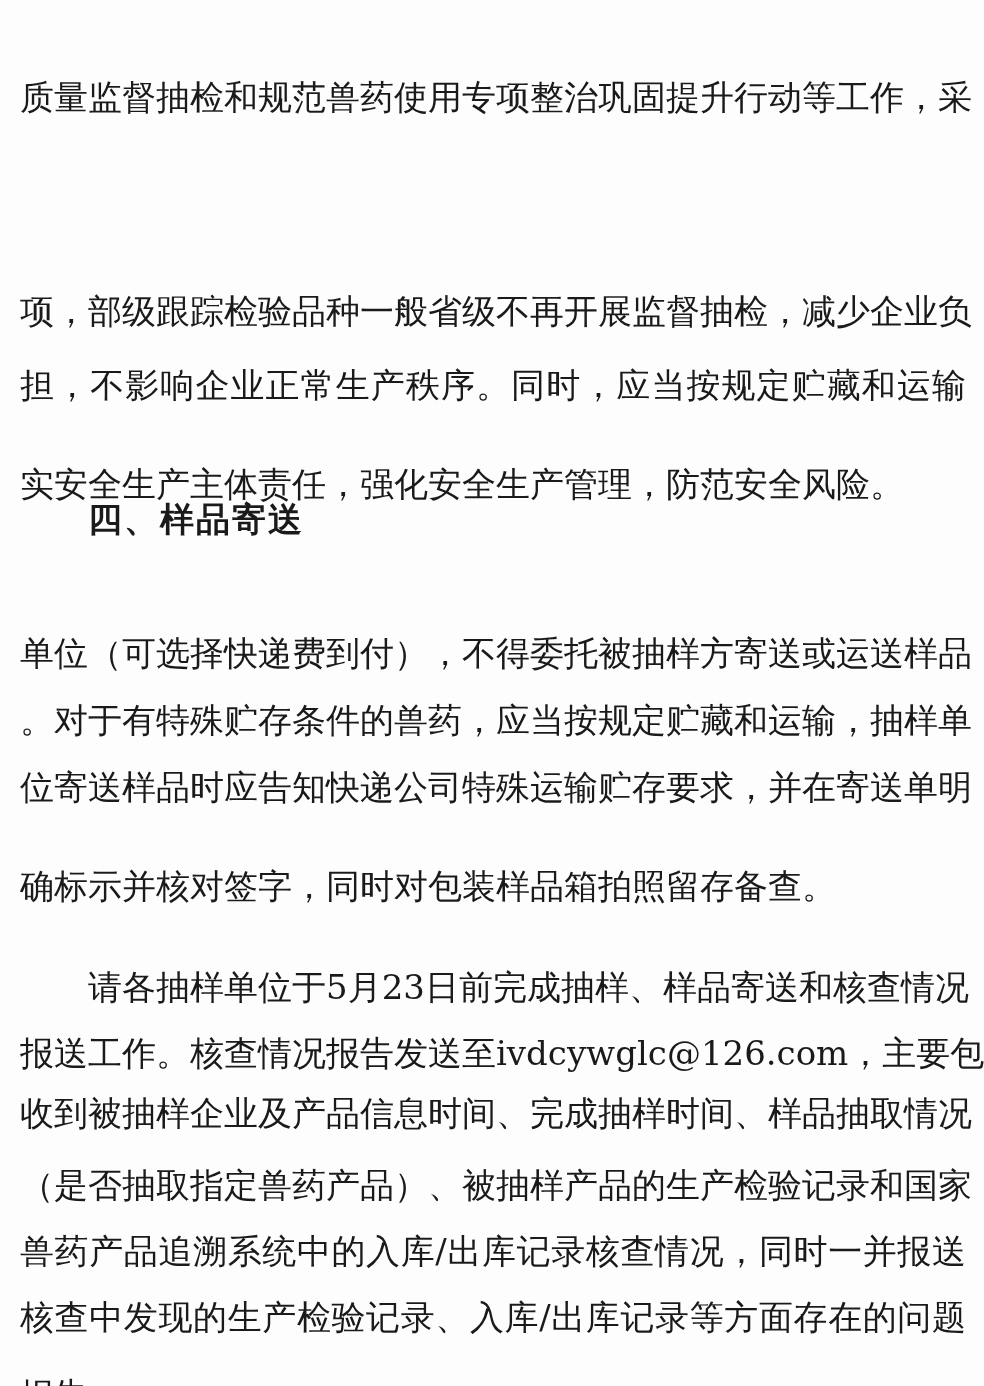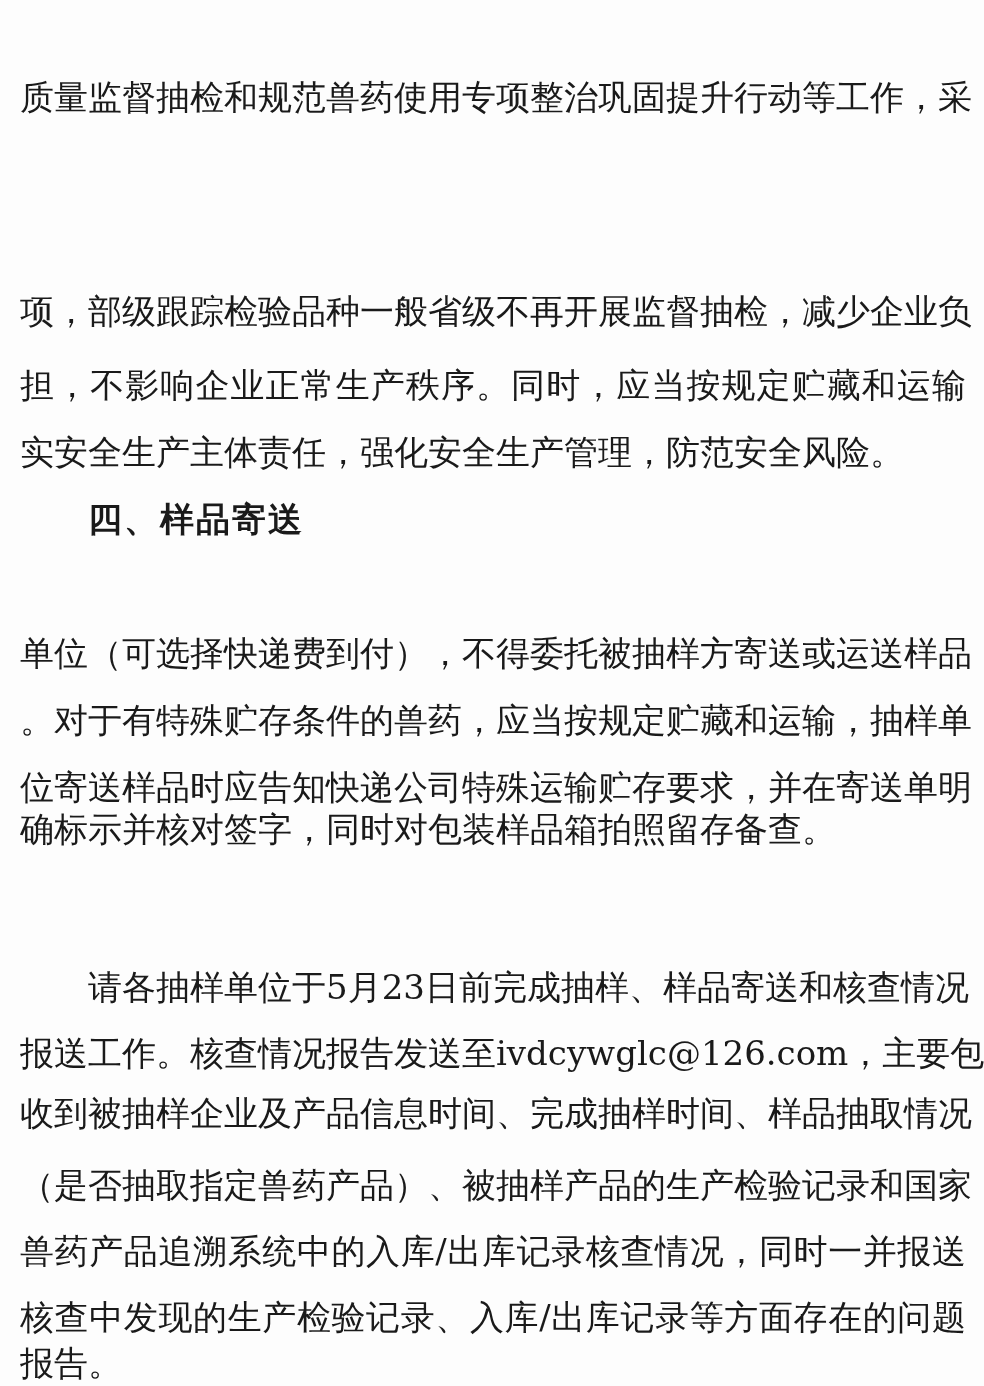--- a/index.html
+++ b/index.html
@@ -34,20 +34,21 @@
       text-align: justify;
       text-align-last: justify;
       letter-spacing: 0;
     }
     .line.indent {
       left: 88px;
       width: 878px;
     }
     .line.last {
       text-align-last: left;
+      margin-top: 32px;
     }
     .heading {
       position: absolute;
       left: 88px;
       height: 40px;
       font-size: 34px;
       line-height: 40px;
       font-family: "DejaVu Sans", "Liberation Sans", sans-serif;
       font-weight: bold;
       letter-spacing: 2px;
@@ -61,21 +62,21 @@
 
   <div class="line" style="top:77px">质量监督抽检和规范兽药使用专项整治巩固提升行动等工作，采</div>
   <div class="line" style="top:291px">项，部级跟踪检验品种一般省级不再开展监督抽检，减少企业负</div>
   <div class="line" style="top:365px">担，不影响企业正常生产秩序。同时，应当按规定贮藏和运输</div>
   <div class="line last" style="top:432px">实安全生产主体责任，强化安全生产管理，防范安全风险。</div>
 
   <div class="heading" style="top:499px">四、样品寄送</div>
   <div class="line" style="top:633px">单位（可选择快递费到付），不得委托被抽样方寄送或运送样品</div>
   <div class="line" style="top:700px">。对于有特殊贮存条件的兽药，应当按规定贮藏和运输，抽样单</div>
   <div class="line" style="top:767px">位寄送样品时应告知快递公司特殊运输贮存要求，并在寄送单明</div>
-  <div class="line last" style="top:809px">确标示并核对签字，同时对包装样品箱拍照留存备查。</div>
+  <div class="line last" style="top:834px">确标示并核对签字，同时对包装样品箱拍照留存备查。</div>
 
   <div class="line indent" style="top:967px">请各抽样单位于5月23日前完成抽样、样品寄送和核查情况</div>
   <div class="line" style="top:1033px">报送工作。核查情况报告发送至ivdcywglc@126.com，主要包括</div>
   <div class="line" style="top:1093px">收到被抽样企业及产品信息时间、完成抽样时间、样品抽取情况</div>
   <div class="line" style="top:1165px">（是否抽取指定兽药产品）、被抽样产品的生产检验记录和国家</div>
   <div class="line" style="top:1231px">兽药产品追溯系统中的入库/出库记录核查情况，同时一并报送</div>
   <div class="line" style="top:1297px">核查中发现的生产检验记录、入库/出库记录等方面存在的问题</div>
   <div class="line last" style="top:1343px">报告。</div>
 
 </div>

